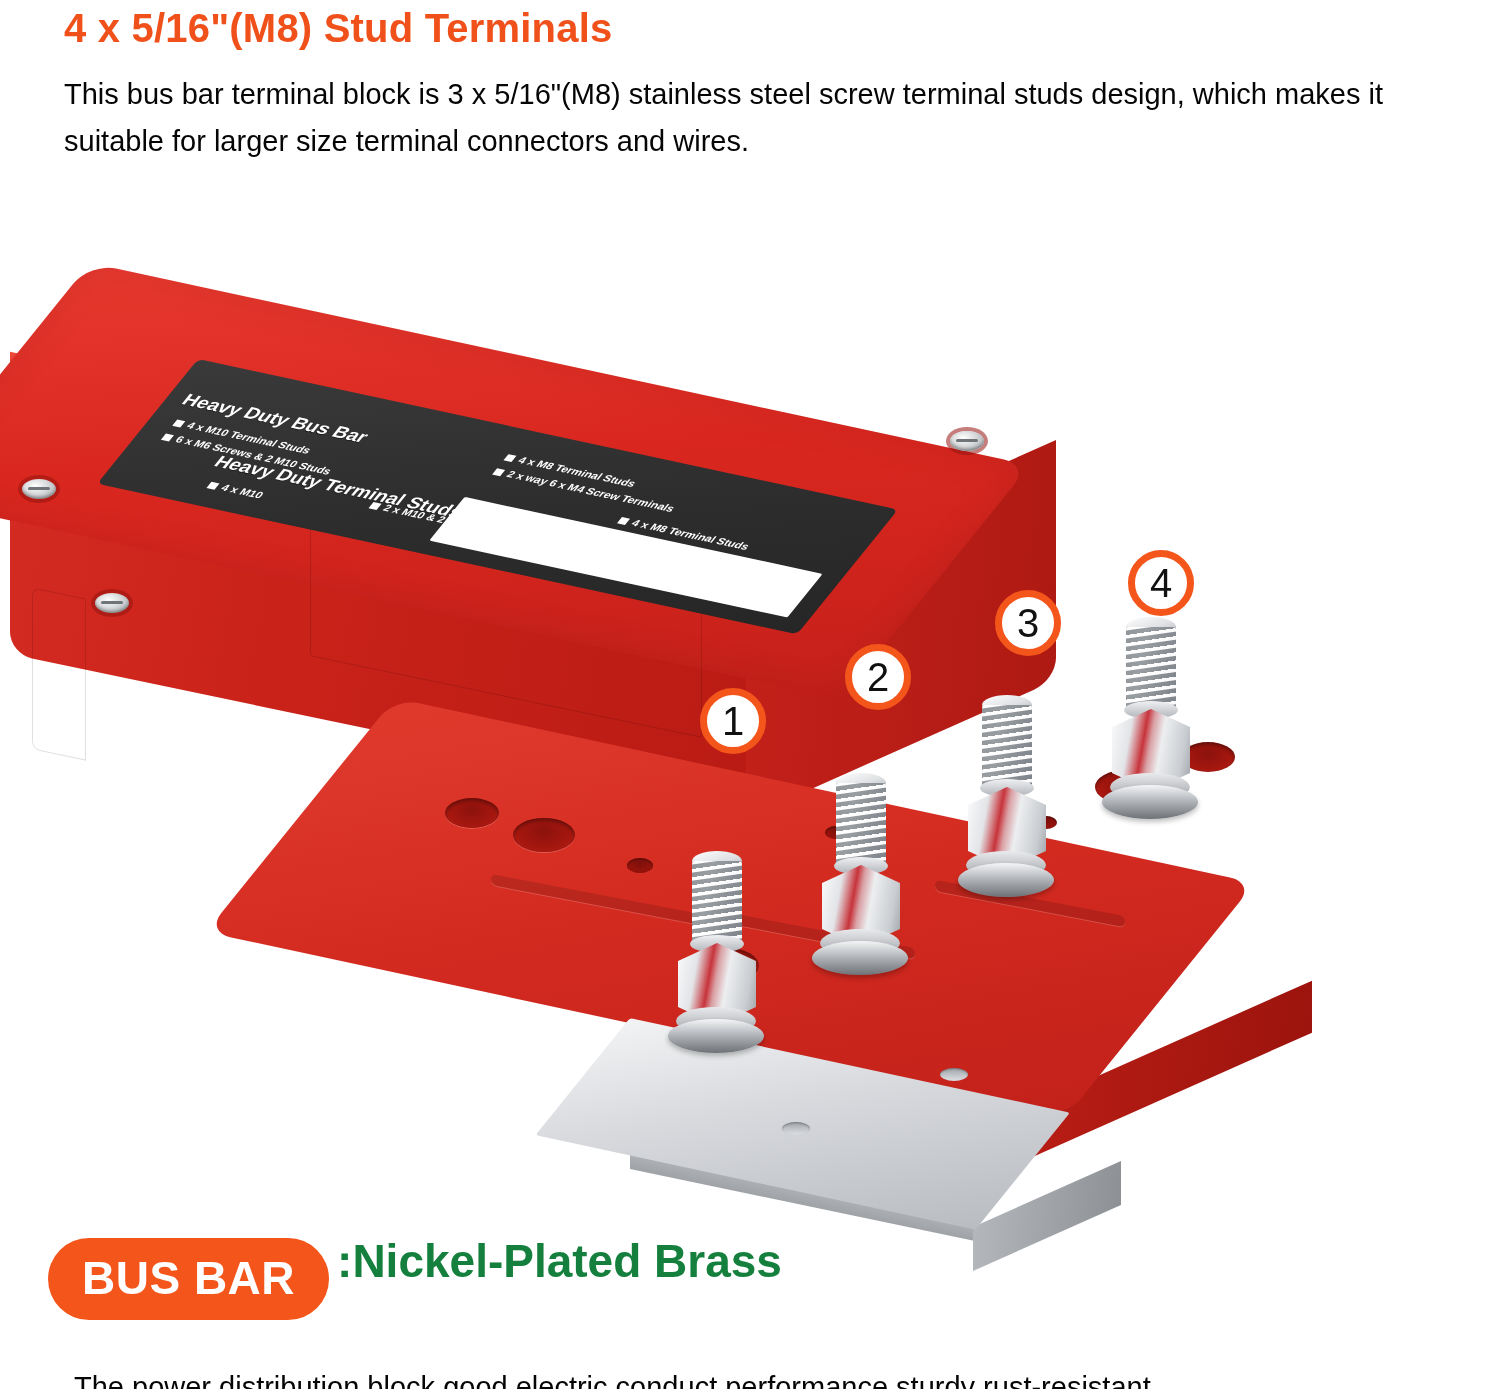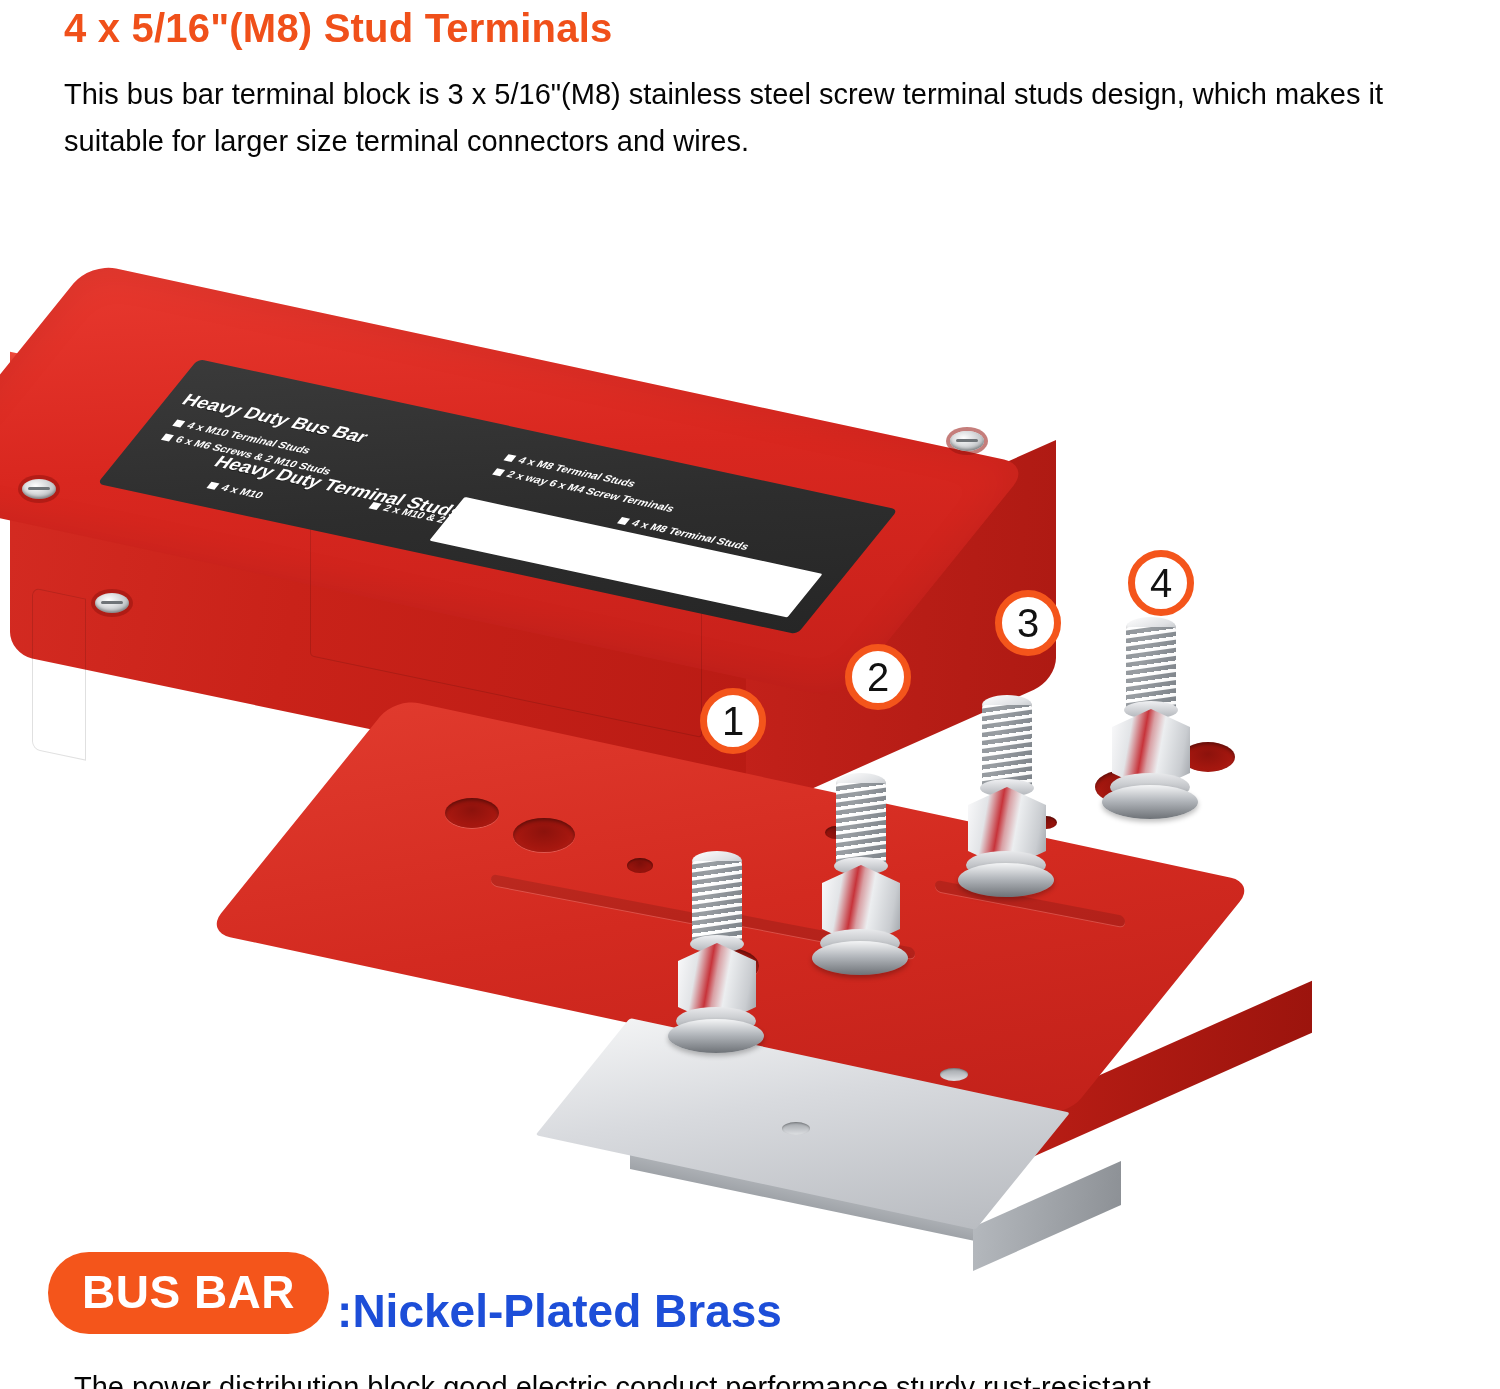--- a/index.html
+++ b/index.html
@@ -43,37 +43,37 @@
 
   
   .bottom-block {
     position: absolute;
     left: 48px;
     top: 1238px;
     width: 1420px;
   }
   .pill-row {
     display: flex;
-    align-items: flex-end;
+    align-items: flex-start;
     height: 96px;
   }
   .pill {
     background: #F4551B;
     color: #ffffff;
     font-size: 46px;
     font-weight: bold;
     letter-spacing: 0.5px;
     border-radius: 52px;
     padding: 17px 34px 19px 34px;
     line-height: 1;
     display: inline-block;
     white-space: nowrap;
   }
   .pill-tail {
-    color: #1d4ed8;
+    color: #15803d;
     font-size: 46px;
     font-weight: bold;
     line-height: 1;
     margin-left: 8px;
     white-space: nowrap;
   }
   .bottom-copy {
     font-size: 29px;
     color: #050505;
     margin: 32px 0 0 26px;

